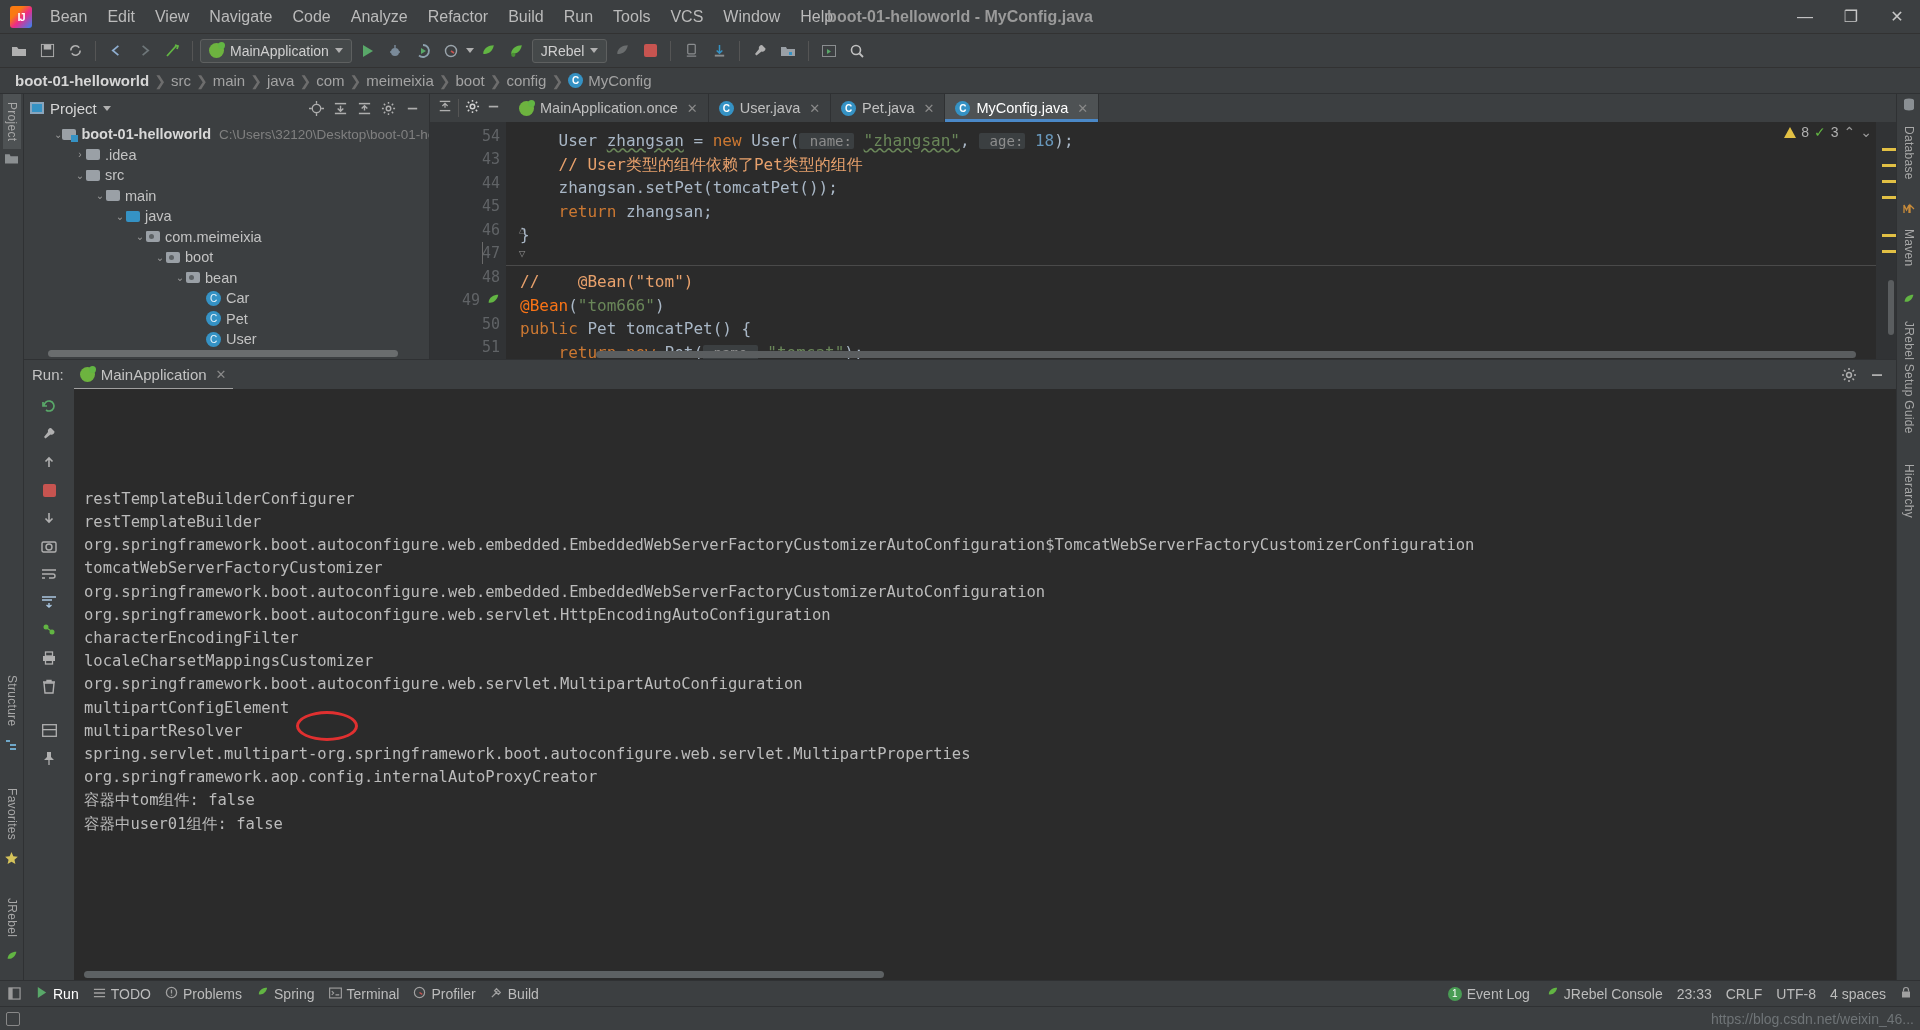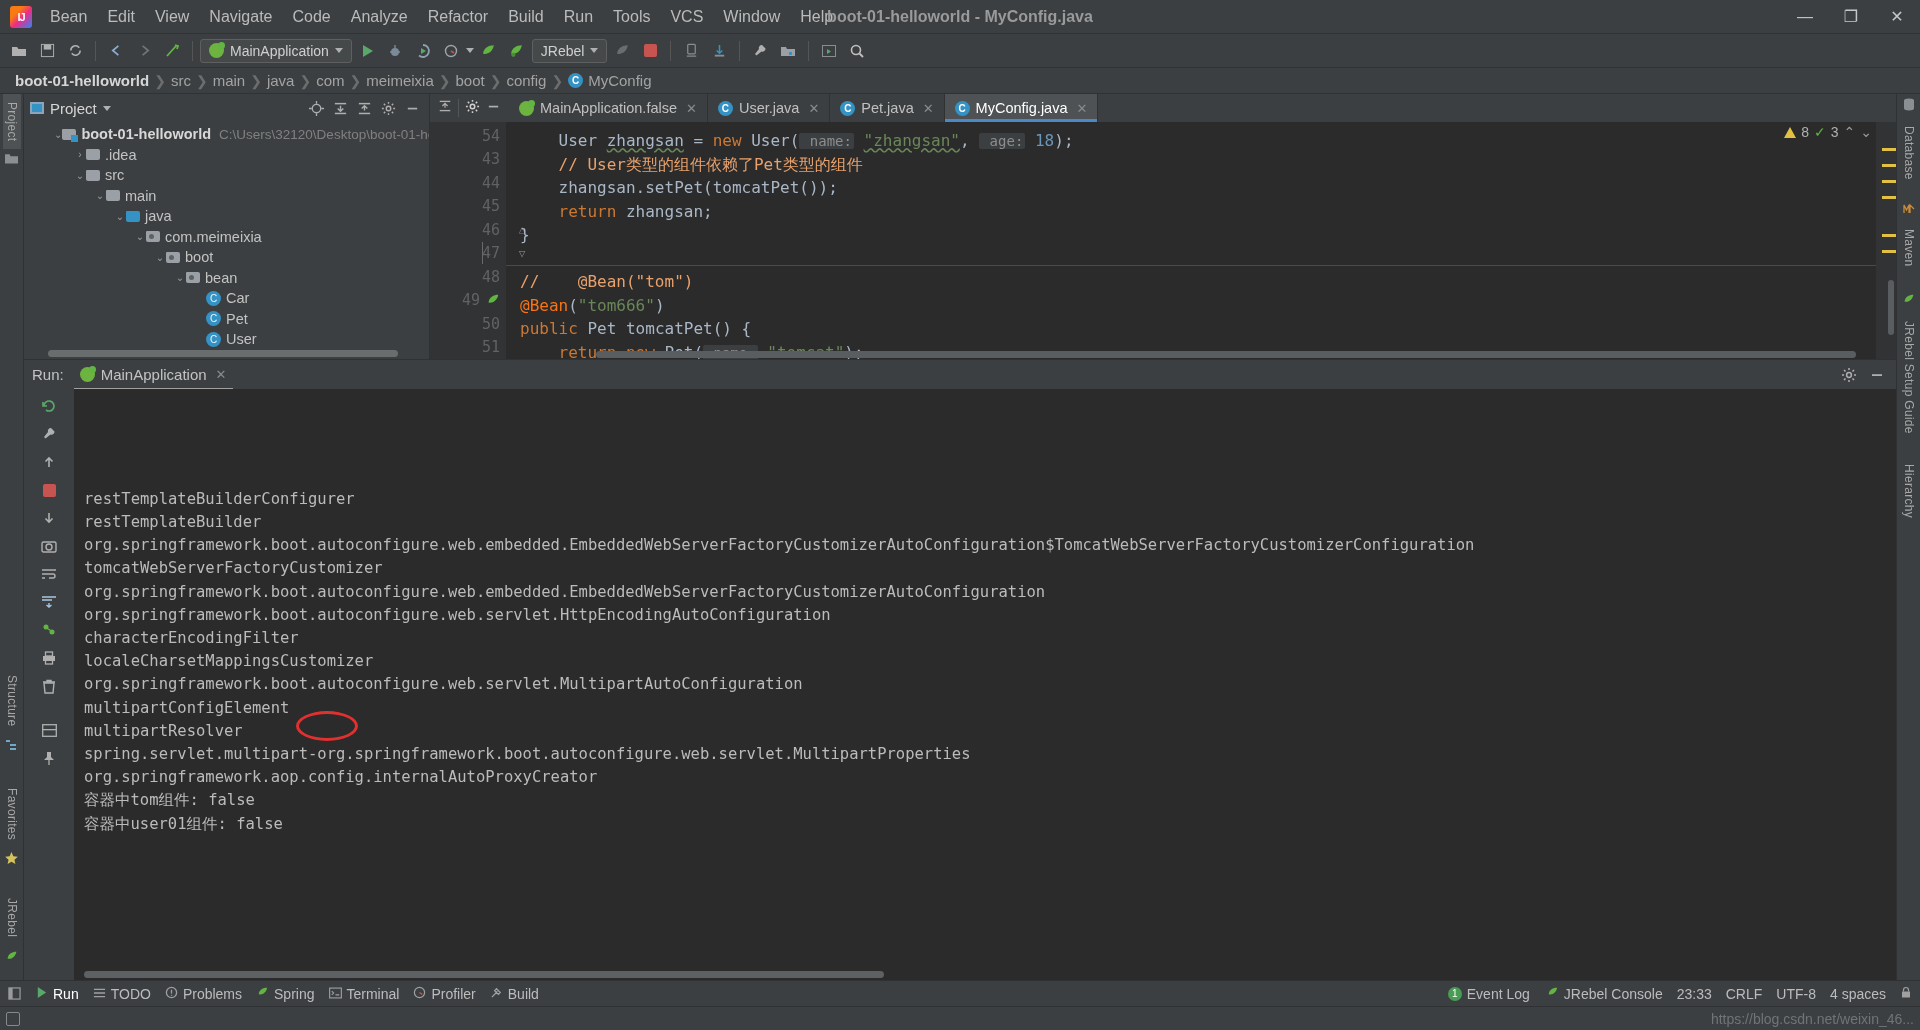--- a/index.html
+++ b/index.html
@@ -552,21 +552,21 @@
                 <span><svg width="15" height="15" viewBox="0 0 16 16">
                     <circle cx="8" cy="8" r="2.4" fill="none" stroke="#d0d0d0" stroke-width="1.6"></circle>
                     <path d="M8 1v2M8 13v2M1 8h2M13 8h2M3 3l1.5 1.5M11.5 11.5L13 13M13 3l-1.5 1.5M4.5 11.5L3 13" stroke="#d0d0d0" stroke-width="1.6"></path>
                   </svg></span>
                 <span><svg width="15" height="15" viewBox="0 0 16 16">
                     <rect x="3" y="7.2" width="10" height="1.8" fill="#aeaeae"></rect>
                   </svg></span>
               </div>
               <div class="tab">
                 <span class="spring-ico"></span>
-                <span>MainApplication.false</span>
+                <span>MainApplication.once</span>
                 <span class="tab-x">✕</span>
               </div>
               <div class="tab">
                 <span class="cls-ico" style="margin-right: 0px;">C</span>
                 <span>User.java</span>
                 <span class="tab-x">✕</span>
               </div>
               <div class="tab">
                 <span class="cls-ico" style="margin-right: 0px;">C</span>
                 <span>Pet.java</span>

